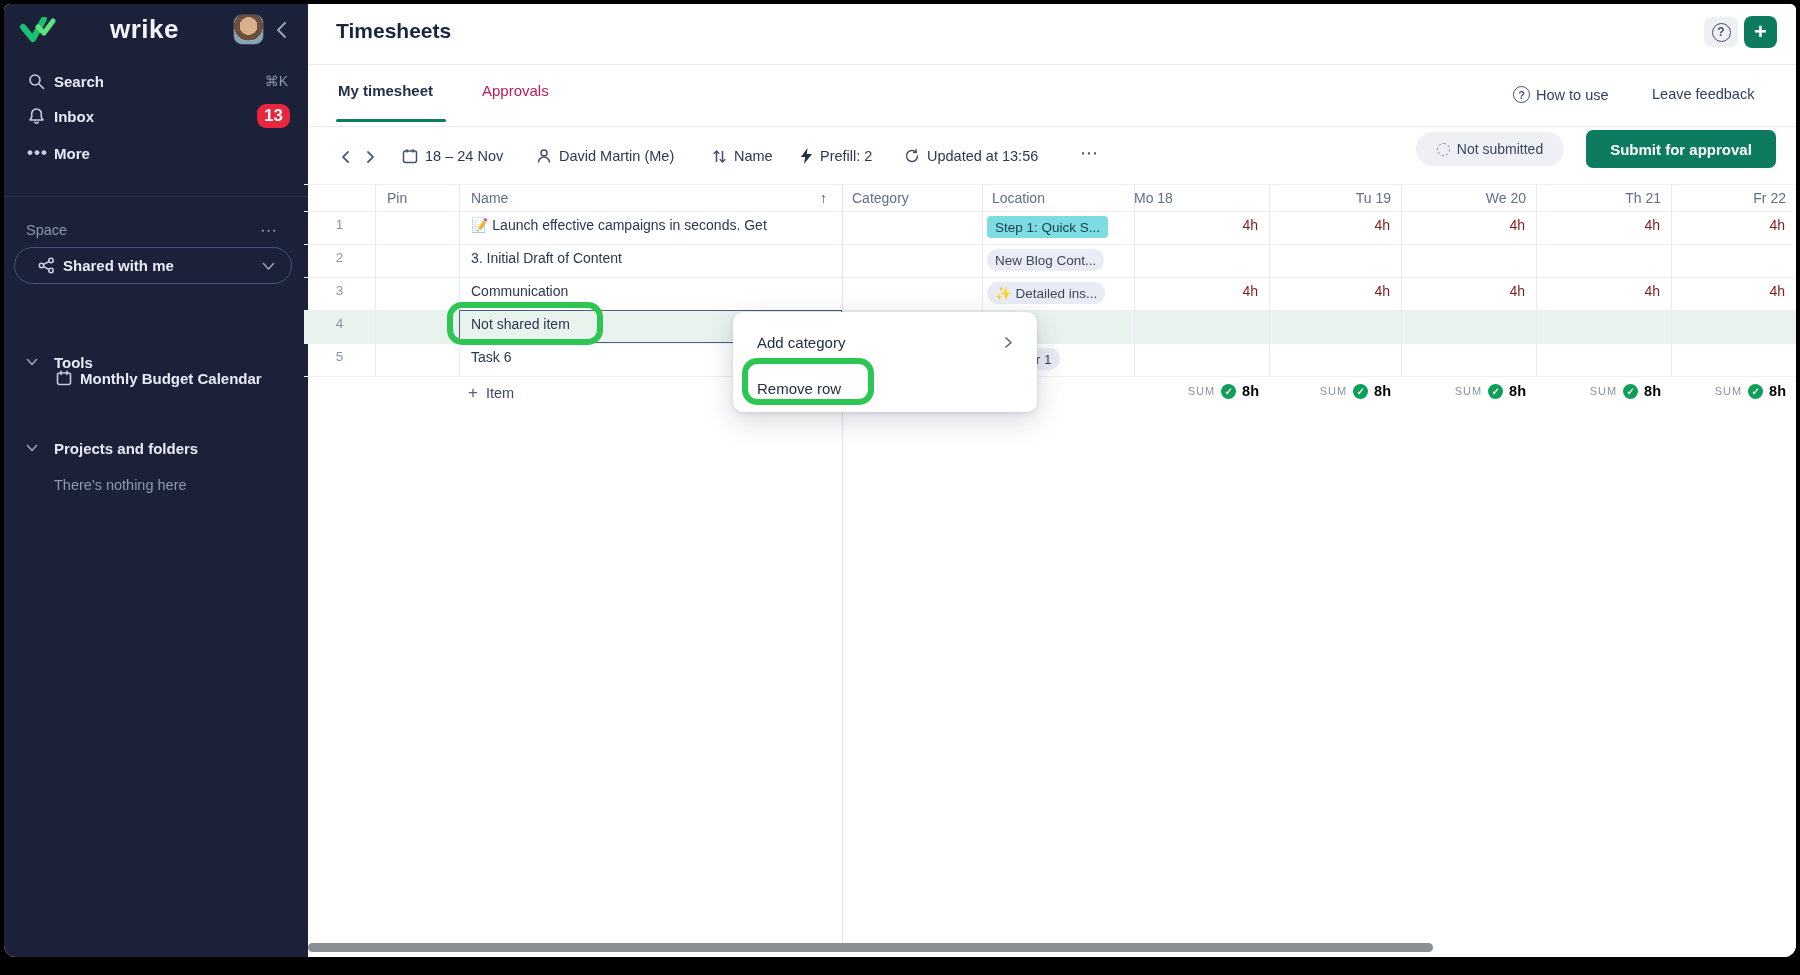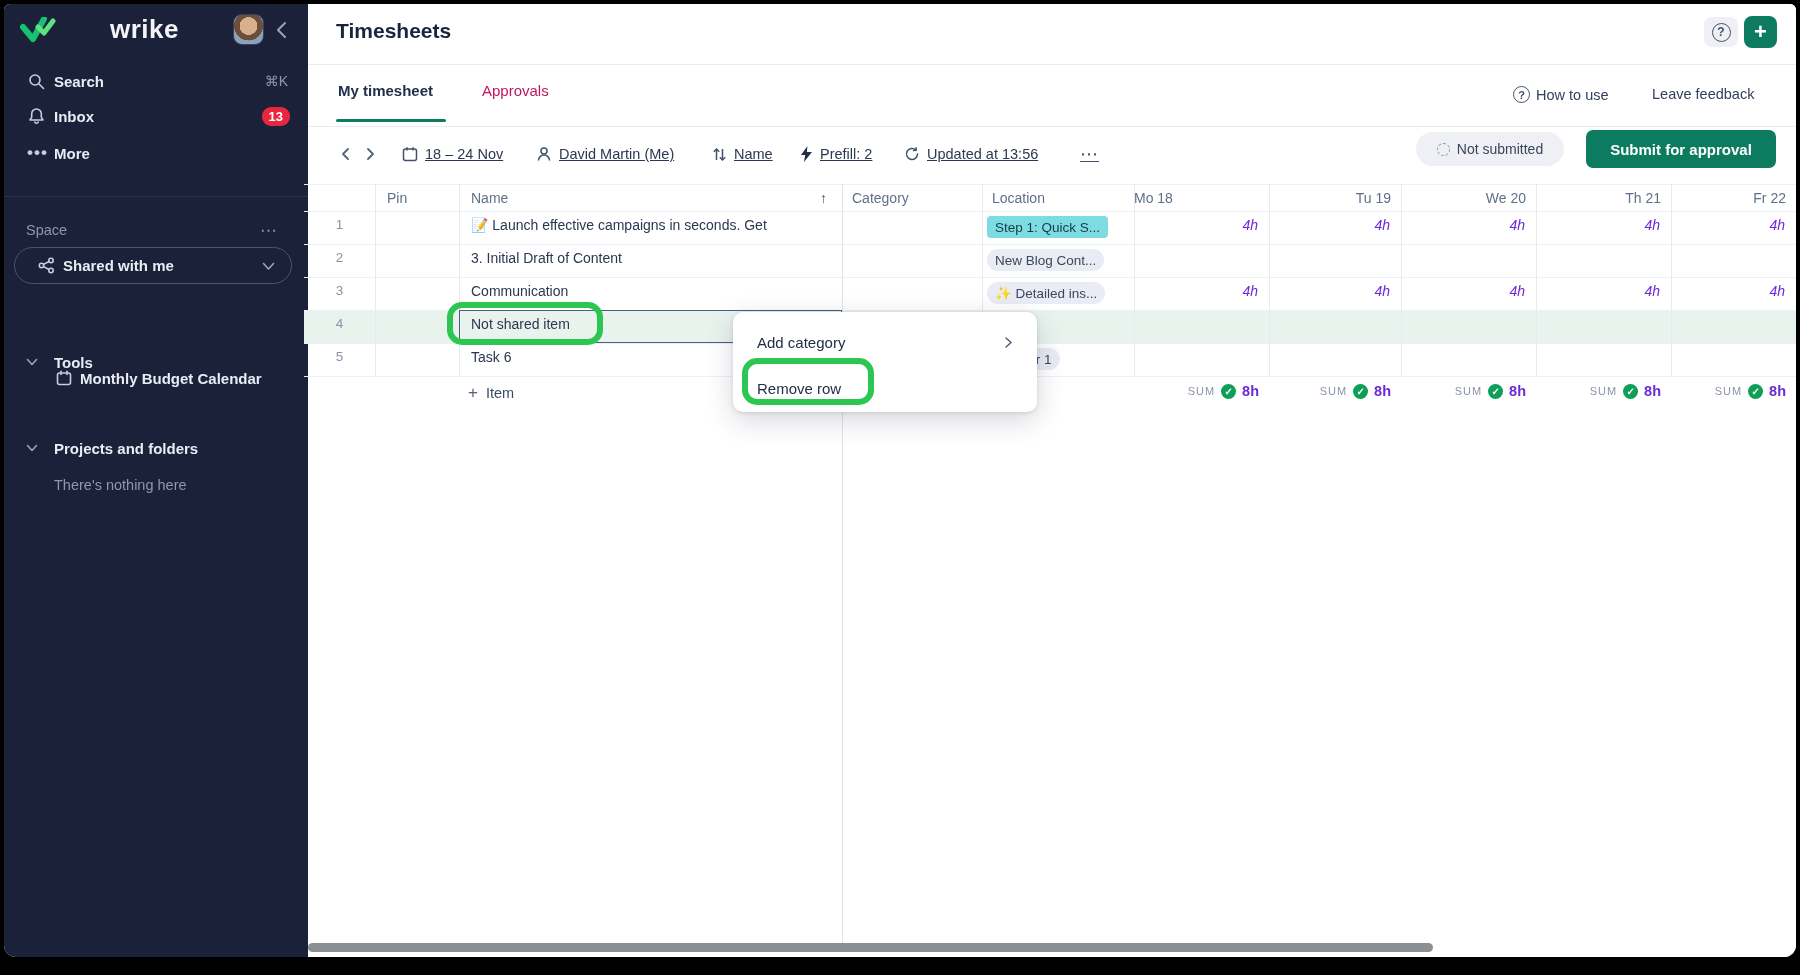--- a/index.html
+++ b/index.html
@@ -12,67 +12,67 @@
   
   .sidebar { position:absolute; left:0; top:0; width:304px; height:100%;
              background:#1a2139; color:#e9ecf4; }
   .side-row { position:absolute; left:0; width:100%; height:30px; display:flex;
               align-items:center; font-size:15px; font-weight:600; color:#e9ecf4; cursor:pointer; }
   .side-muted { color:#8e97af; font-weight:400; }
   .logo-text { font-size:26px; font-weight:700; color:#f2f4f8; letter-spacing:.5px;margin-left:48px; }
   .avatar { position:absolute; left:229px; top:10px; width:31px; height:31px; border-radius:9px;
             background:radial-gradient(circle at 50% 38%, #d9b08c 0 38%, #6b4f3a 39% 62%, #8aa3b8 63% 100%);
             border:1px solid #39415f; }
-  .badge { background:#e8263d; color:#fff; font-size:13px; font-weight:700;
+  .badge { background:#e8263d; color:#fff; font-size:17px; font-weight:700;
            border-radius:9px; padding:2px 7px; }
   .kbd { color:#8e97af; font-size:14px; font-weight:400; }
   .side-divider { position:absolute; left:0; top:192px; width:100%; height:1px; background:#2a3352; }
   .pill { position:absolute; left:10px; top:243px; width:278px; height:37px;
           border:1px solid #47537a; border-radius:19px; display:flex; align-items:center; cursor:pointer; }
   .icon-stroke { stroke:#c7cddd; stroke-width:1.6; fill:none; stroke-linecap:round; stroke-linejoin:round; }
 
   
   .main { position:absolute; left:304px; top:0; right:0; bottom:0; background:#fff; color:#23304a; }
   .page-title { position:absolute; left:28px; top:15px; font-size:21px; font-weight:700; color:#18253f; }
   .hdr-divider { position:absolute; left:0; right:0; height:1px; background:#e8ebf1; }
   .iconbtn { position:absolute; border-radius:8px; display:flex; align-items:center; justify-content:center; cursor:pointer; }
   .qcircle { width:19px; height:19px; border:1.6px solid #44516c; border-radius:50%;
              font-size:12px; font-weight:700; color:#44516c; display:flex; align-items:center; justify-content:center; }
   .tab { position:absolute; top:78px; font-size:15px; cursor:pointer; }
   .tab-underline { position:absolute; height:3px; border-radius:2px; }
   .toplink { position:absolute; top:82px; font-size:14.5px; color:#33415c; cursor:pointer;
              display:flex; align-items:center; gap:6px; }
 
   
-  .tool { position:absolute; top:140px; height:20px; display:flex; align-items:center; gap:7px;
-          font-size:14.5px; color:#2b3950; cursor:pointer;text-decoration:underline; }
+  .tool { position:absolute; top:140px; height:20px; display:flex; align-items:flex-end; gap:7px;
+          font-size:14.5px; color:#2b3950; cursor:pointer; }
   .status-pill { position:absolute; left:1412px; top:128px; width:148px; height:34px; border-radius:17px;
                  background:#eef0f5; display:flex; align-items:center; justify-content:center; gap:7px;
                  font-size:14px; color:#3a465a; cursor:pointer; }
   .dotted-circle { width:13px; height:13px; border:1.5px dashed #8793a9; border-radius:50%; }
   .submit-btn { position:absolute; left:1582px; top:126px; width:190px; height:38px; border-radius:7px;
                 background:#0c7b5f; color:#fff; font-size:15px; font-weight:600; border:none;
                 display:flex; align-items:center; justify-content:center; cursor:pointer; }
 
   
   .thead-text { position:absolute; top:186px; font-size:14px; color:#60708a; }
   .hline { position:absolute; left:300px; right:0; height:1px; background:#edf0f5; }
   .vline { position:absolute; width:1px; background:#e7eaf0; }
   .cell-text { position:absolute; font-size:14px; color:#2a3750; white-space:nowrap; overflow:hidden; }
   .rownum { position:absolute; font-size:13.5px; color:#8a93a6; text-align:center; }
   .loc-tag { position:absolute; height:22px; border-radius:4px; font-size:13.5px; display:flex;
              align-items:center; padding:0 8px; white-space:nowrap; overflow:hidden; }
   .tag-teal { background:#7cdce2; color:#173b47; }
   .tag-gray { background:#e9ecf4; color:#3c4759;border-radius:11px; }
-  .dayval { position:absolute; font-size:14px; color:#6d28d9; text-align:right;font-style:italic; }
+  .dayval { position:absolute; font-size:14px; color:#7f1d1d; text-align:right; }
   .sum-wrap { position:absolute; display:flex; align-items:center; justify-content:flex-end; gap:6px; }
   .sum-label { font-size:11px; letter-spacing:1px; color:#8a94a8; }
   .check-circle { width:15px; height:15px; border-radius:50%; background:#0e9e57; color:#fff;
                   font-size:10px; font-weight:700; display:flex; align-items:center; justify-content:center; }
-  .sum-val { font-size:14.5px; font-weight:600; color:#6d28d9; }
+  .sum-val { font-size:14.5px; font-weight:600; color:#000000; }
   .sel-cell { position:absolute; border:1.5px solid #4d5f79; background:transparent; }
   .row4-band { position:absolute; background:#e9f3ee; }
   .additem { position:absolute; left:464px; top:378px; font-size:14.5px; color:#3b4a61;
              display:flex; gap:8px; align-items:center; cursor:pointer; }
 
   
   .ctx-menu { position:absolute; left:729px; top:312px; width:304px; height:100px; background:#fff;
               border-radius:10px; box-shadow:0 8px 28px rgba(20,30,60,.18), 0 1px 4px rgba(20,30,60,.12); z-index:30; }
   .ctx-item { position:absolute; left:0; width:100%; height:48px; display:flex; align-items:center;
               padding:0 24px; font-size:15px; color:#222f44; cursor:pointer; justify-content:space-between; }

